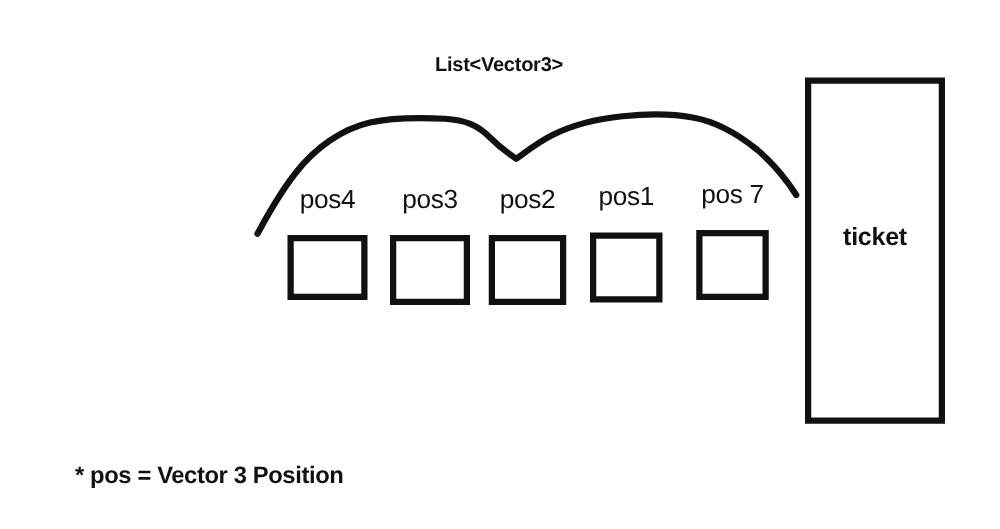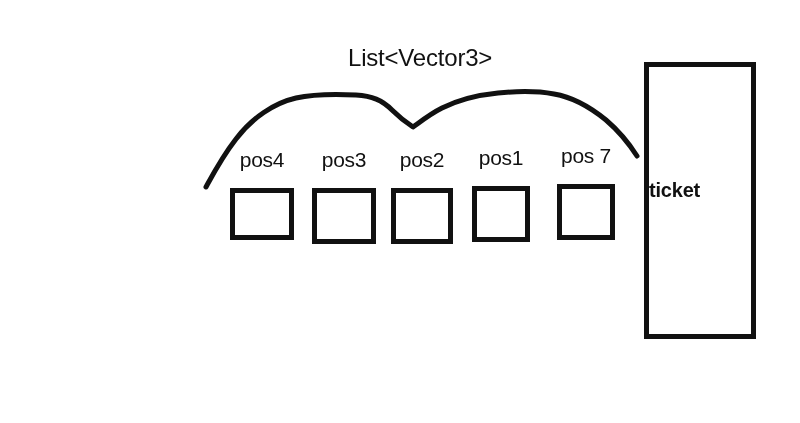--- a/index.html
+++ b/index.html
@@ -13,22 +13,22 @@
     height: 423px;
     background: #ffffff;
     overflow: hidden;
     font-family: "Liberation Sans", sans-serif;
     color: #111111;
   }
   .title {
     position: absolute;
     left: 348px;
     top: 44px;
-    font-size: 24px;
-    font-weight: normal;
+    font-size: 16px;
+    font-weight: bold;
     letter-spacing: -0.2px;
     white-space: nowrap;
   }
   .brace-layer {
     position: absolute;
     left: 0;
     top: 0;
     width: 800px;
     height: 423px;
     pointer-events: none;
@@ -63,21 +63,21 @@
     height: 277px;
     background: #ffffff;
     border: 5px solid #111111;
     box-sizing: border-box;
   }
   .ticket-label {
     position: absolute;
     left: 0;
     right: 0;
     top: 112px;
-    text-align: left;
+    text-align: center;
     font-size: 20px;
     font-weight: bold;
     letter-spacing: -0.2px;
   }
   .footnote {
     position: absolute;
     left: 60px;
     top: 370px;
     font-size: 19px;
     font-weight: bold;
@@ -118,14 +118,15 @@
 
   <div class="slot" id="slot-4" style="left: 552px; top: 144px; width: 68px;">
     <div class="slot-label">pos 7</div>
     <div class="slot-box" style="width: 58px; height: 56px;"></div>
   </div>
 
   <div class="ticket-box">
     <div class="ticket-label">ticket</div>
   </div>
 
+  <div class="footnote">* pos = Vector 3 Position</div>
 
 </div>
 
 </body></html>

